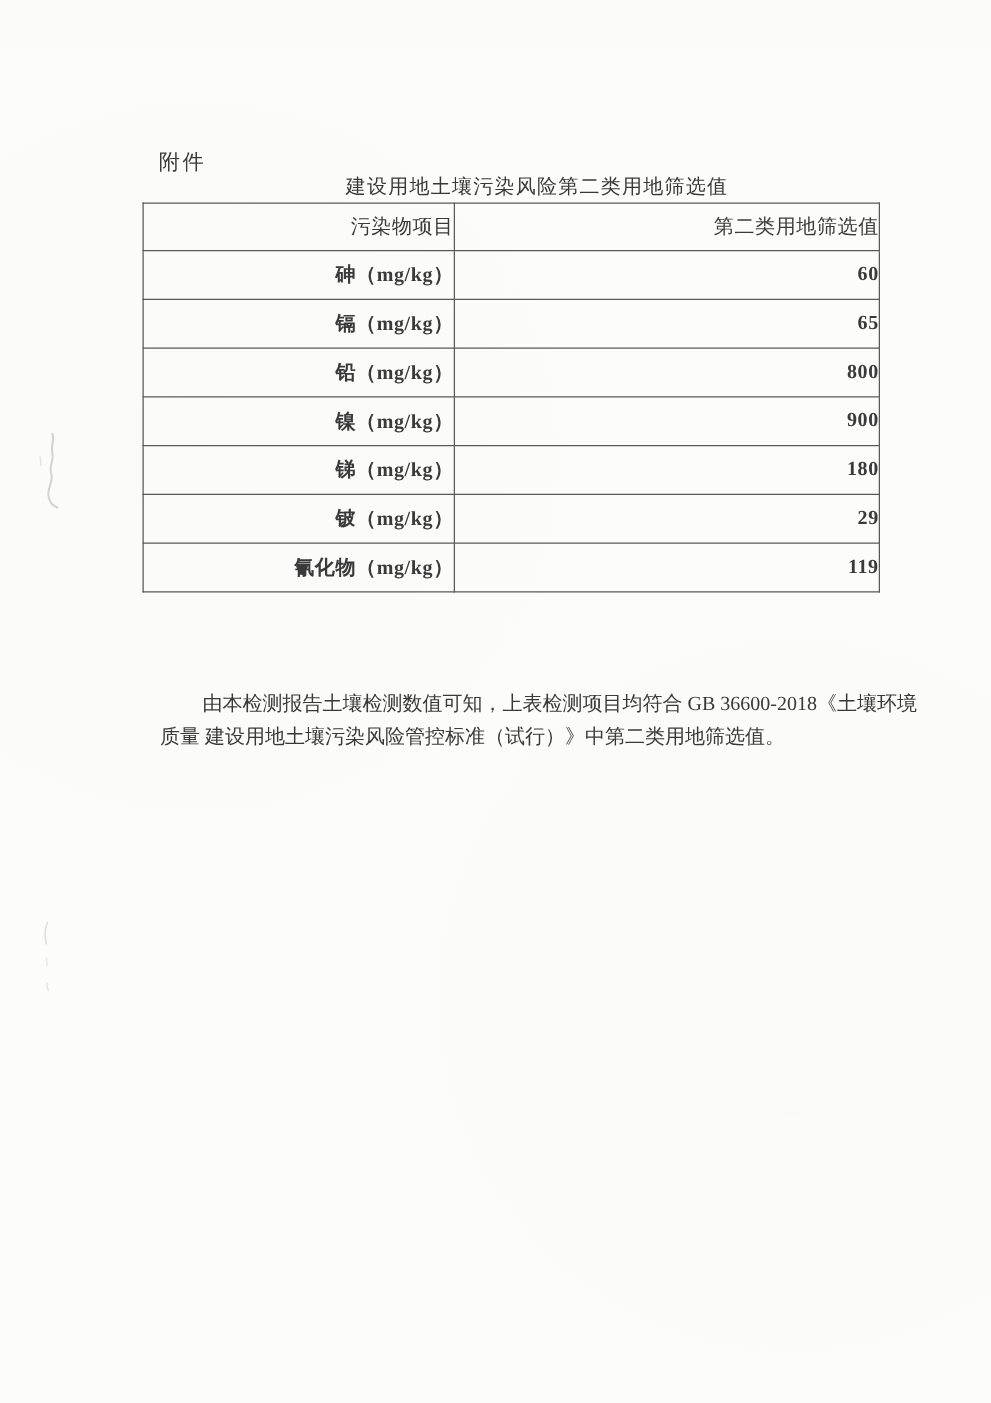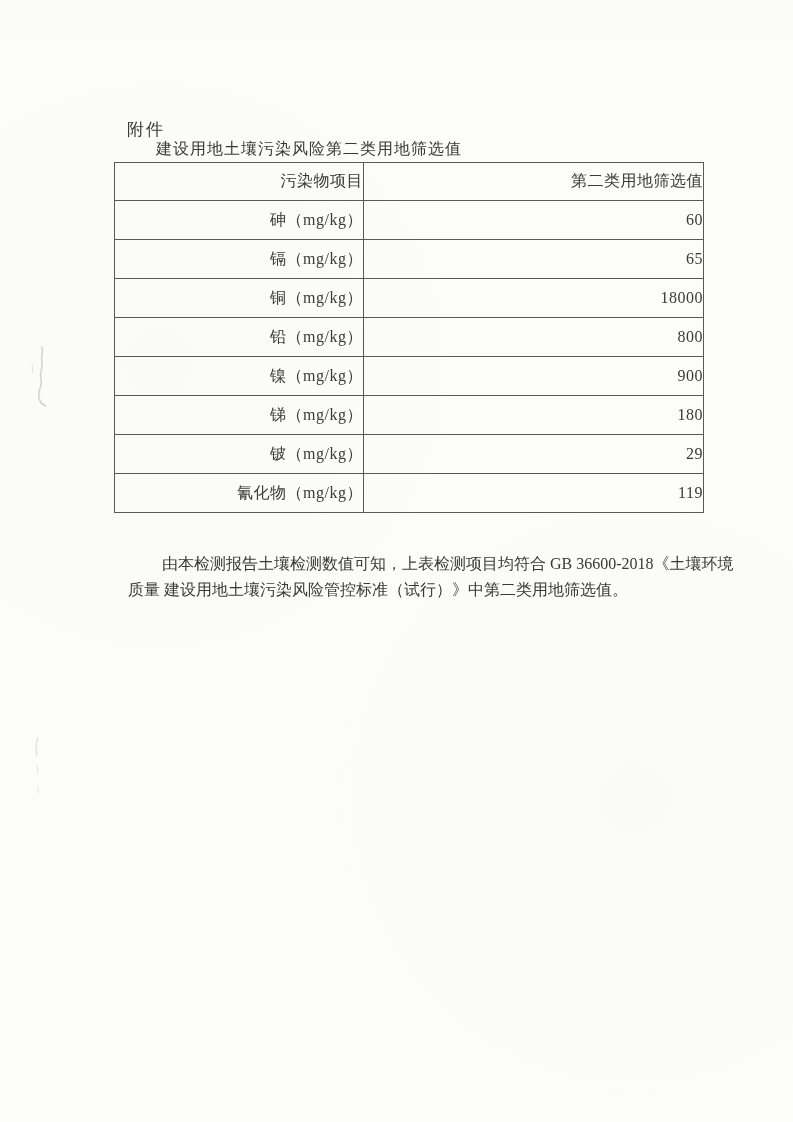--- a/index.html
+++ b/index.html
@@ -30,20 +30,21 @@
     top: 78px;
     font-size: 17px;
     letter-spacing: 2px;
     color: #3a3a3a;
   }
   .table-title {
     position: absolute;
     left: 114px;
     top: 99px;
     width: 589px;
+    text-align: center;
     text-indent: 42px;
     font-size: 16px;
     letter-spacing: 1px;
     color: #383838;
   }
   table.screening-table {
     position: absolute;
     left: 114px;
     top: 122px;
     width: 589px;
@@ -57,21 +58,21 @@
     border: 1px solid #595959;
     text-align: right;
     vertical-align: middle;
     font-weight: normal;
     font-size: 16px;
     color: #3a3a3a;
     letter-spacing: 0.5px;
     padding: 0;
   }
   .screening-table th { height: 37px; }
-  .screening-table td { height: 38px; }
+  .screening-table td { height: 38px; font-weight: bold; }
   .conclusion {
     position: absolute;
     left: 128px;
     top: 511px;
     width: 660px;
     font-size: 16px;
     line-height: 26px;
     color: #393939;
   }
   .conclusion .line1 { text-indent: 34px; white-space: nowrap; }
@@ -106,24 +107,20 @@
     <tbody>
         <tr>
           <td>砷（mg/kg）</td>
           <td>60</td>
         </tr>
         <tr>
           <td>镉（mg/kg）</td>
           <td>65</td>
         </tr>
         <tr>
-          <td>铜（mg/kg）</td>
-          <td>18000</td>
-        </tr>
-        <tr>
           <td>铅（mg/kg）</td>
           <td>800</td>
         </tr>
         <tr>
           <td>镍（mg/kg）</td>
           <td>900</td>
         </tr>
         <tr>
           <td>锑（mg/kg）</td>
           <td>180</td>

